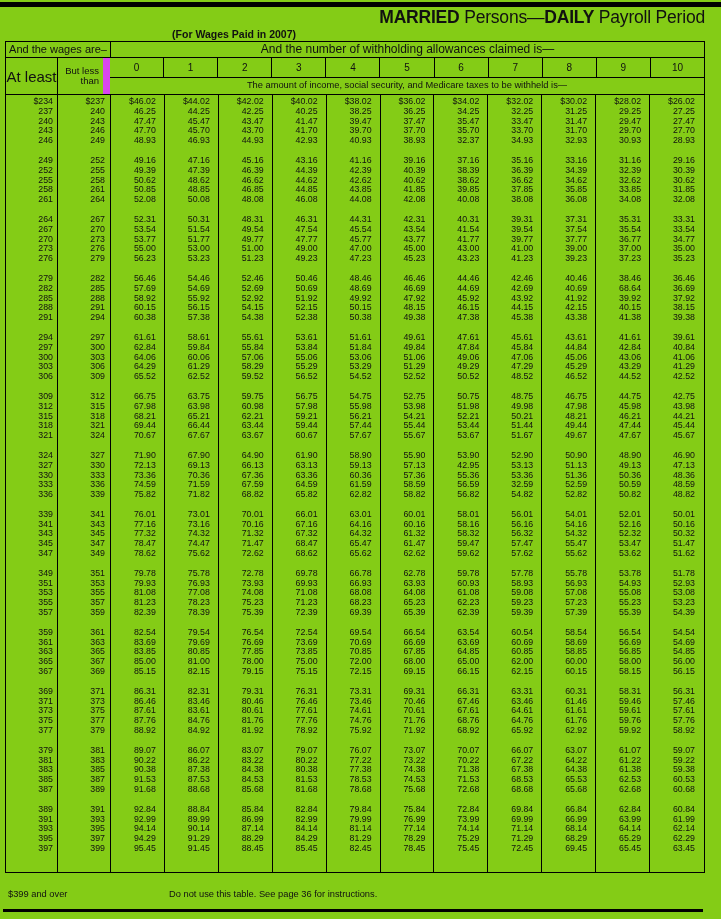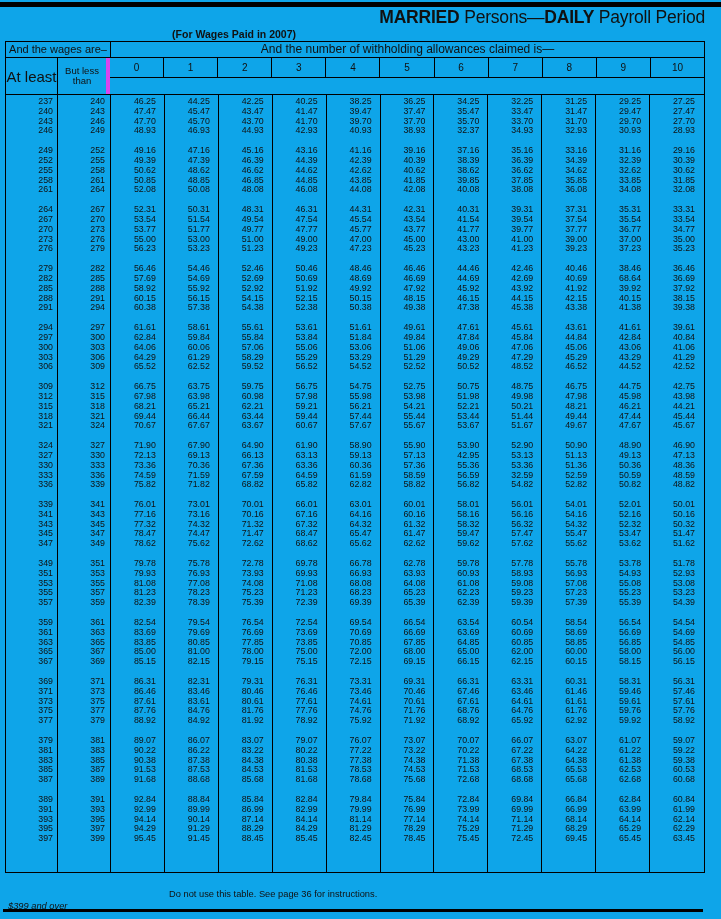--- a/index.html
+++ b/index.html
@@ -1,50 +1,50 @@
 <!DOCTYPE html>
 <html><head>
 <meta charset="utf-8">
 <style>
   html,body{margin:0;padding:0;background:#fff;}
-  .page{position:relative;width:721px;height:919px;background:#0ea5e9;overflow:hidden;
+  .page{position:relative;width:721px;height:919px;background:#84cc16;overflow:hidden;
         font-family:"Liberation Sans","DejaVu Sans",sans-serif;color:#111;}
   .bar{position:absolute;left:0;width:721px;background:#000;}
   .topbar{top:2px;height:5px;}
   .botbar{top:909px;height:3px;left:3px;width:700px;}
   .title{position:absolute;top:7px;right:16px;font-size:17.5px;letter-spacing:-0.2px;white-space:nowrap;}
   .title .b{font-weight:bold;}
   .subtitle{position:absolute;top:28px;left:140px;width:156px;text-align:right;
             font-weight:bold;font-size:10.5px;white-space:nowrap;}
   .tbl{position:absolute;left:5px;top:41px;width:700px;height:832px;border:1px solid #000;
        box-sizing:border-box;display:flex;flex-direction:column;}
   .h1{display:flex;height:16px;border-bottom:1px solid #000;box-sizing:border-box;flex:0 0 16px;}
   .h1a{width:104px;border-right:1px solid #000;box-sizing:content-box;text-align:center;
        font-size:11px;line-height:15px;white-space:nowrap;overflow:hidden;}
   .h1b{flex:1;text-align:center;font-size:12px;line-height:15px;}
   .h2{display:flex;height:37px;flex:0 0 37px;border-bottom:1px solid #000;box-sizing:border-box;}
   .h2a{width:51px;border-right:1px solid #000;display:flex;align-items:center;justify-content:center;
        font-size:15px;text-align:center;}
-  .h2b{width:52px;border-right:4px solid #d946ef;display:flex;align-items:center;justify-content:center;
-       font-size:9.5px;text-align:center;line-height:10px;padding:0 4px;box-sizing:border-box;}
+  .h2b{width:52px;border-right:7px solid #d946ef;display:flex;align-items:center;justify-content:center;
+       font-size:9.5px;text-align:right;line-height:10px;padding:0 4px;box-sizing:border-box;}
   .h2r{flex:1;display:flex;flex-direction:column;}
   .numrow{display:flex;height:20px;flex:0 0 20px;border-bottom:1px solid #000;box-sizing:border-box;}
   .numcell{flex:1;text-align:center;font-size:10px;line-height:19px;border-right:1px solid #000;box-sizing:border-box;}
   .numcell:last-child{border-right:none;}
   .amt{flex:1;text-align:center;font-size:9.3px;line-height:15px;}
   .tbody{position:relative;flex:1;padding-top:2px;overflow:hidden;}
   .vline{position:absolute;top:0;bottom:0;width:1px;background:#000;}
   .block{}
   .block + .block{margin-top:10px;}
   .row{display:flex;height:9.8px;line-height:9.8px;font-size:8.8px;}
   .ca{width:52px;text-align:right;padding-right:5px;box-sizing:border-box;}
   .cb{width:53px;text-align:right;padding-right:6px;box-sizing:border-box;}
   .cv{flex:1;text-align:right;padding-right:9px;box-sizing:border-box;}
   .footer{position:absolute;top:889px;left:0;width:721px;font-size:9.3px;}
-  .footer .fl{position:absolute;left:8px;top:12px;font-style:italic;}
+  .footer .fl{position:absolute;left:8px;top:0;}
   .footer .fr{position:absolute;left:128px;top:0;margin-left:41px;}
 </style>
 </head>
 <body>
 
 <div class="page">
 
   <div class="bar topbar"></div>
 
   <div class="title"><span class="b">MARRIED</span><span> Persons—</span><span class="b">DAILY</span><span> Payroll Period</span></div>
@@ -66,24 +66,40 @@
             <div class="numcell">2</div>
             <div class="numcell">3</div>
             <div class="numcell">4</div>
             <div class="numcell">5</div>
             <div class="numcell">6</div>
             <div class="numcell">7</div>
             <div class="numcell">8</div>
             <div class="numcell">9</div>
             <div class="numcell">10</div>
           </div>
+        <div class="amt">The amount of income, social security, and Medicare taxes to be withheld is—</div>
       </div>
     </div>
     <div class="tbody" id="tbody">
         <div class="block">
+          <div class="row">
+            <div class="ca">$234</div>
+            <div class="cb">$237</div>
+            <div class="cv">$46.02</div>
+            <div class="cv">$44.02</div>
+            <div class="cv">$42.02</div>
+            <div class="cv">$40.02</div>
+            <div class="cv">$38.02</div>
+            <div class="cv">$36.02</div>
+            <div class="cv">$34.02</div>
+            <div class="cv">$32.02</div>
+            <div class="cv">$30.02</div>
+            <div class="cv">$28.02</div>
+            <div class="cv">$26.02</div>
+          </div>
           <div class="row">
             <div class="ca">237</div>
             <div class="cb">240</div>
             <div class="cv">46.25</div>
             <div class="cv">44.25</div>
             <div class="cv">42.25</div>
             <div class="cv">40.25</div>
             <div class="cv">38.25</div>
             <div class="cv">36.25</div>
             <div class="cv">34.25</div>

